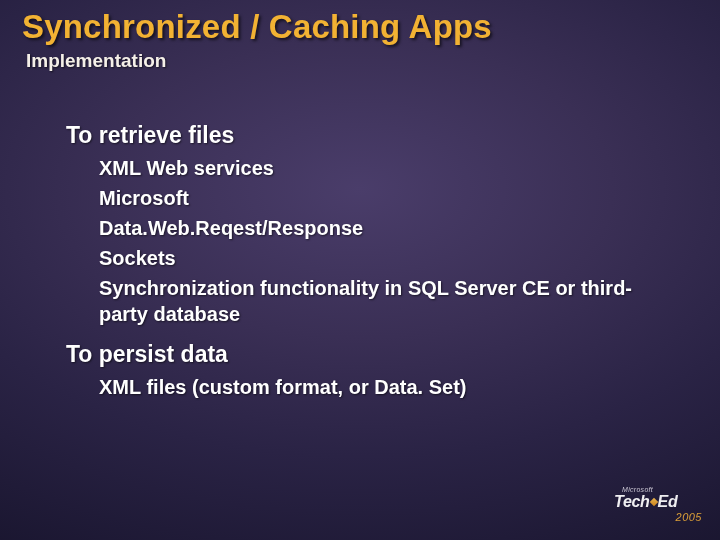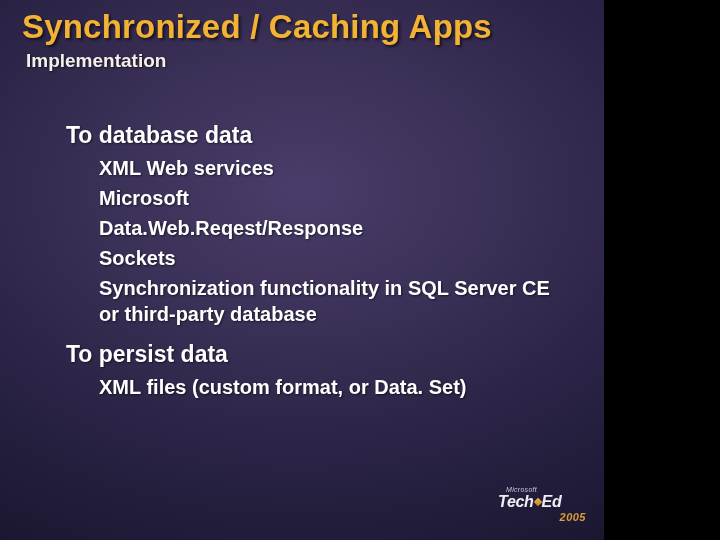--- a/index.html
+++ b/index.html
@@ -5,21 +5,21 @@
   html, body {
     margin: 0;
     padding: 0;
     width: 720px;
     height: 540px;
     overflow: hidden;
     font-family: Arial, Helvetica, sans-serif;
     background: #000;
   }
   .slide {
-    width: 604px;
+    width: 720px;
     height: 540px;
     position: relative;
     background: radial-gradient(ellipse 140% 110% at 50% 35%,
                 #4a3d6a 0%,
                 #3a2f55 25%,
                 #2a2345 45%,
                 #1a1630 70%,
                 #0c0a1a 100%);
     color: #fff;
     box-sizing: border-box;
@@ -118,42 +118,42 @@
   .logo-dot {
     display:inline-block;
     width:6px; height:6px;
     background: linear-gradient(135deg,#f8c050,#d98a1a);
     transform: rotate(45deg);
     margin: 0 1px 2px 1px;
     vertical-align: middle;
   }
   .logo-year {
     font-size: 11px;
-    font-weight: bold;
+    font-weight: normal;
     font-style: italic;
     color: #e8a838;
     text-align: right;
     margin-top: 1px;
     padding-right: 2px;
     letter-spacing: 0.5px;
   }
 </style>
 </head>
 <body>
 
 <div class="slide">
 
   <div class="title">Synchronized / Caching Apps</div>
   <div class="subtitle">Implementation</div>
 
   <div class="content">
 
     <div class="lvl1">
       <span class="bullet"><span class="bullet-shape"></span></span>
-      <span>To database data</span>
+      <span>To retrieve files</span>
     </div>
     <div class="lvl2">
       <span class="bullet"><span class="bullet-shape"></span></span>
       <span>XML Web services</span>
     </div>
     <div class="lvl2">
       <span class="bullet"><span class="bullet-shape"></span></span>
       <span>Microsoft</span>
     </div>
     <div class="lvl2">

